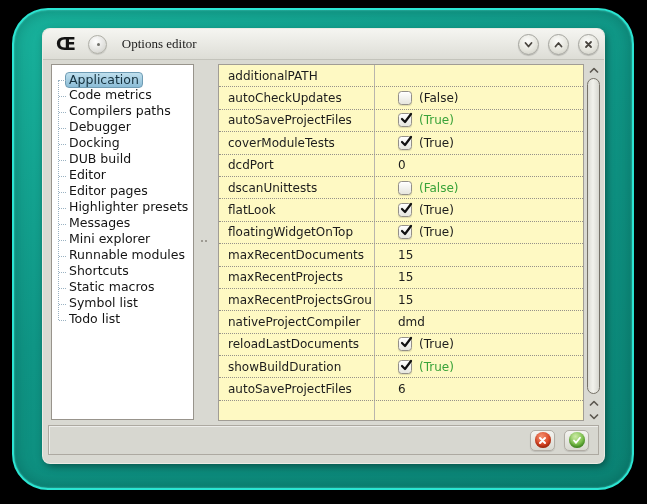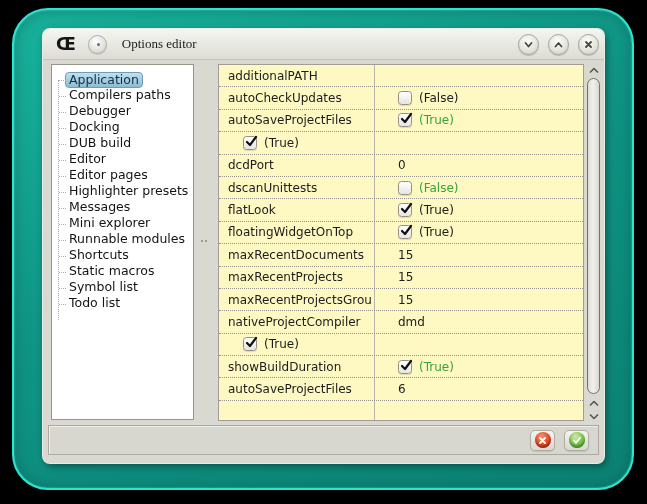--- a/index.html
+++ b/index.html
@@ -125,20 +125,23 @@
       </span>
     </span>
   </div>
 
   <div class="sidebar">
     <div class="tree">
         <div class="tree-item">
     <span class="lbl selected">Application</span>
   </div>
         <div class="tree-item">
+    <span class="lbl">Code metrics</span>
+  </div>
+        <div class="tree-item">
     <span class="lbl">Compilers paths</span>
   </div>
         <div class="tree-item">
     <span class="lbl">Debugger</span>
   </div>
         <div class="tree-item">
     <span class="lbl">Docking</span>
   </div>
         <div class="tree-item">
     <span class="lbl">DUB build</span>
@@ -205,20 +208,21 @@
     <span class="pvalue">
       <span class="checkbox">
         <svg width="15" height="15" viewBox="0 0 15 15">
           <polyline points="3,8 6,11 12,3" fill="none" stroke="#111" stroke-width="2.2" stroke-linecap="round" stroke-linejoin="round"></polyline>
         </svg>
       </span>
       <span class="val" style="color: rgb(58, 163, 58);">(True)</span>
     </span>
   </div>
         <div class="prow">
+    <span class="pname">coverModuleTests</span>
     <span class="pvalue">
       <span class="checkbox">
         <svg width="15" height="15" viewBox="0 0 15 15">
           <polyline points="3,8 6,11 12,3" fill="none" stroke="#111" stroke-width="2.2" stroke-linecap="round" stroke-linejoin="round"></polyline>
         </svg>
       </span>
       <span class="val">(True)</span>
     </span>
   </div>
         <div class="prow">
@@ -281,20 +285,21 @@
     </span>
   </div>
         <div class="prow">
     <span class="pname">nativeProjectCompiler</span>
     <span class="pvalue">
 
       <span class="val">dmd</span>
     </span>
   </div>
         <div class="prow">
+    <span class="pname">reloadLastDocuments</span>
     <span class="pvalue">
       <span class="checkbox">
         <svg width="15" height="15" viewBox="0 0 15 15">
           <polyline points="3,8 6,11 12,3" fill="none" stroke="#111" stroke-width="2.2" stroke-linecap="round" stroke-linejoin="round"></polyline>
         </svg>
       </span>
       <span class="val">(True)</span>
     </span>
   </div>
         <div class="prow">

